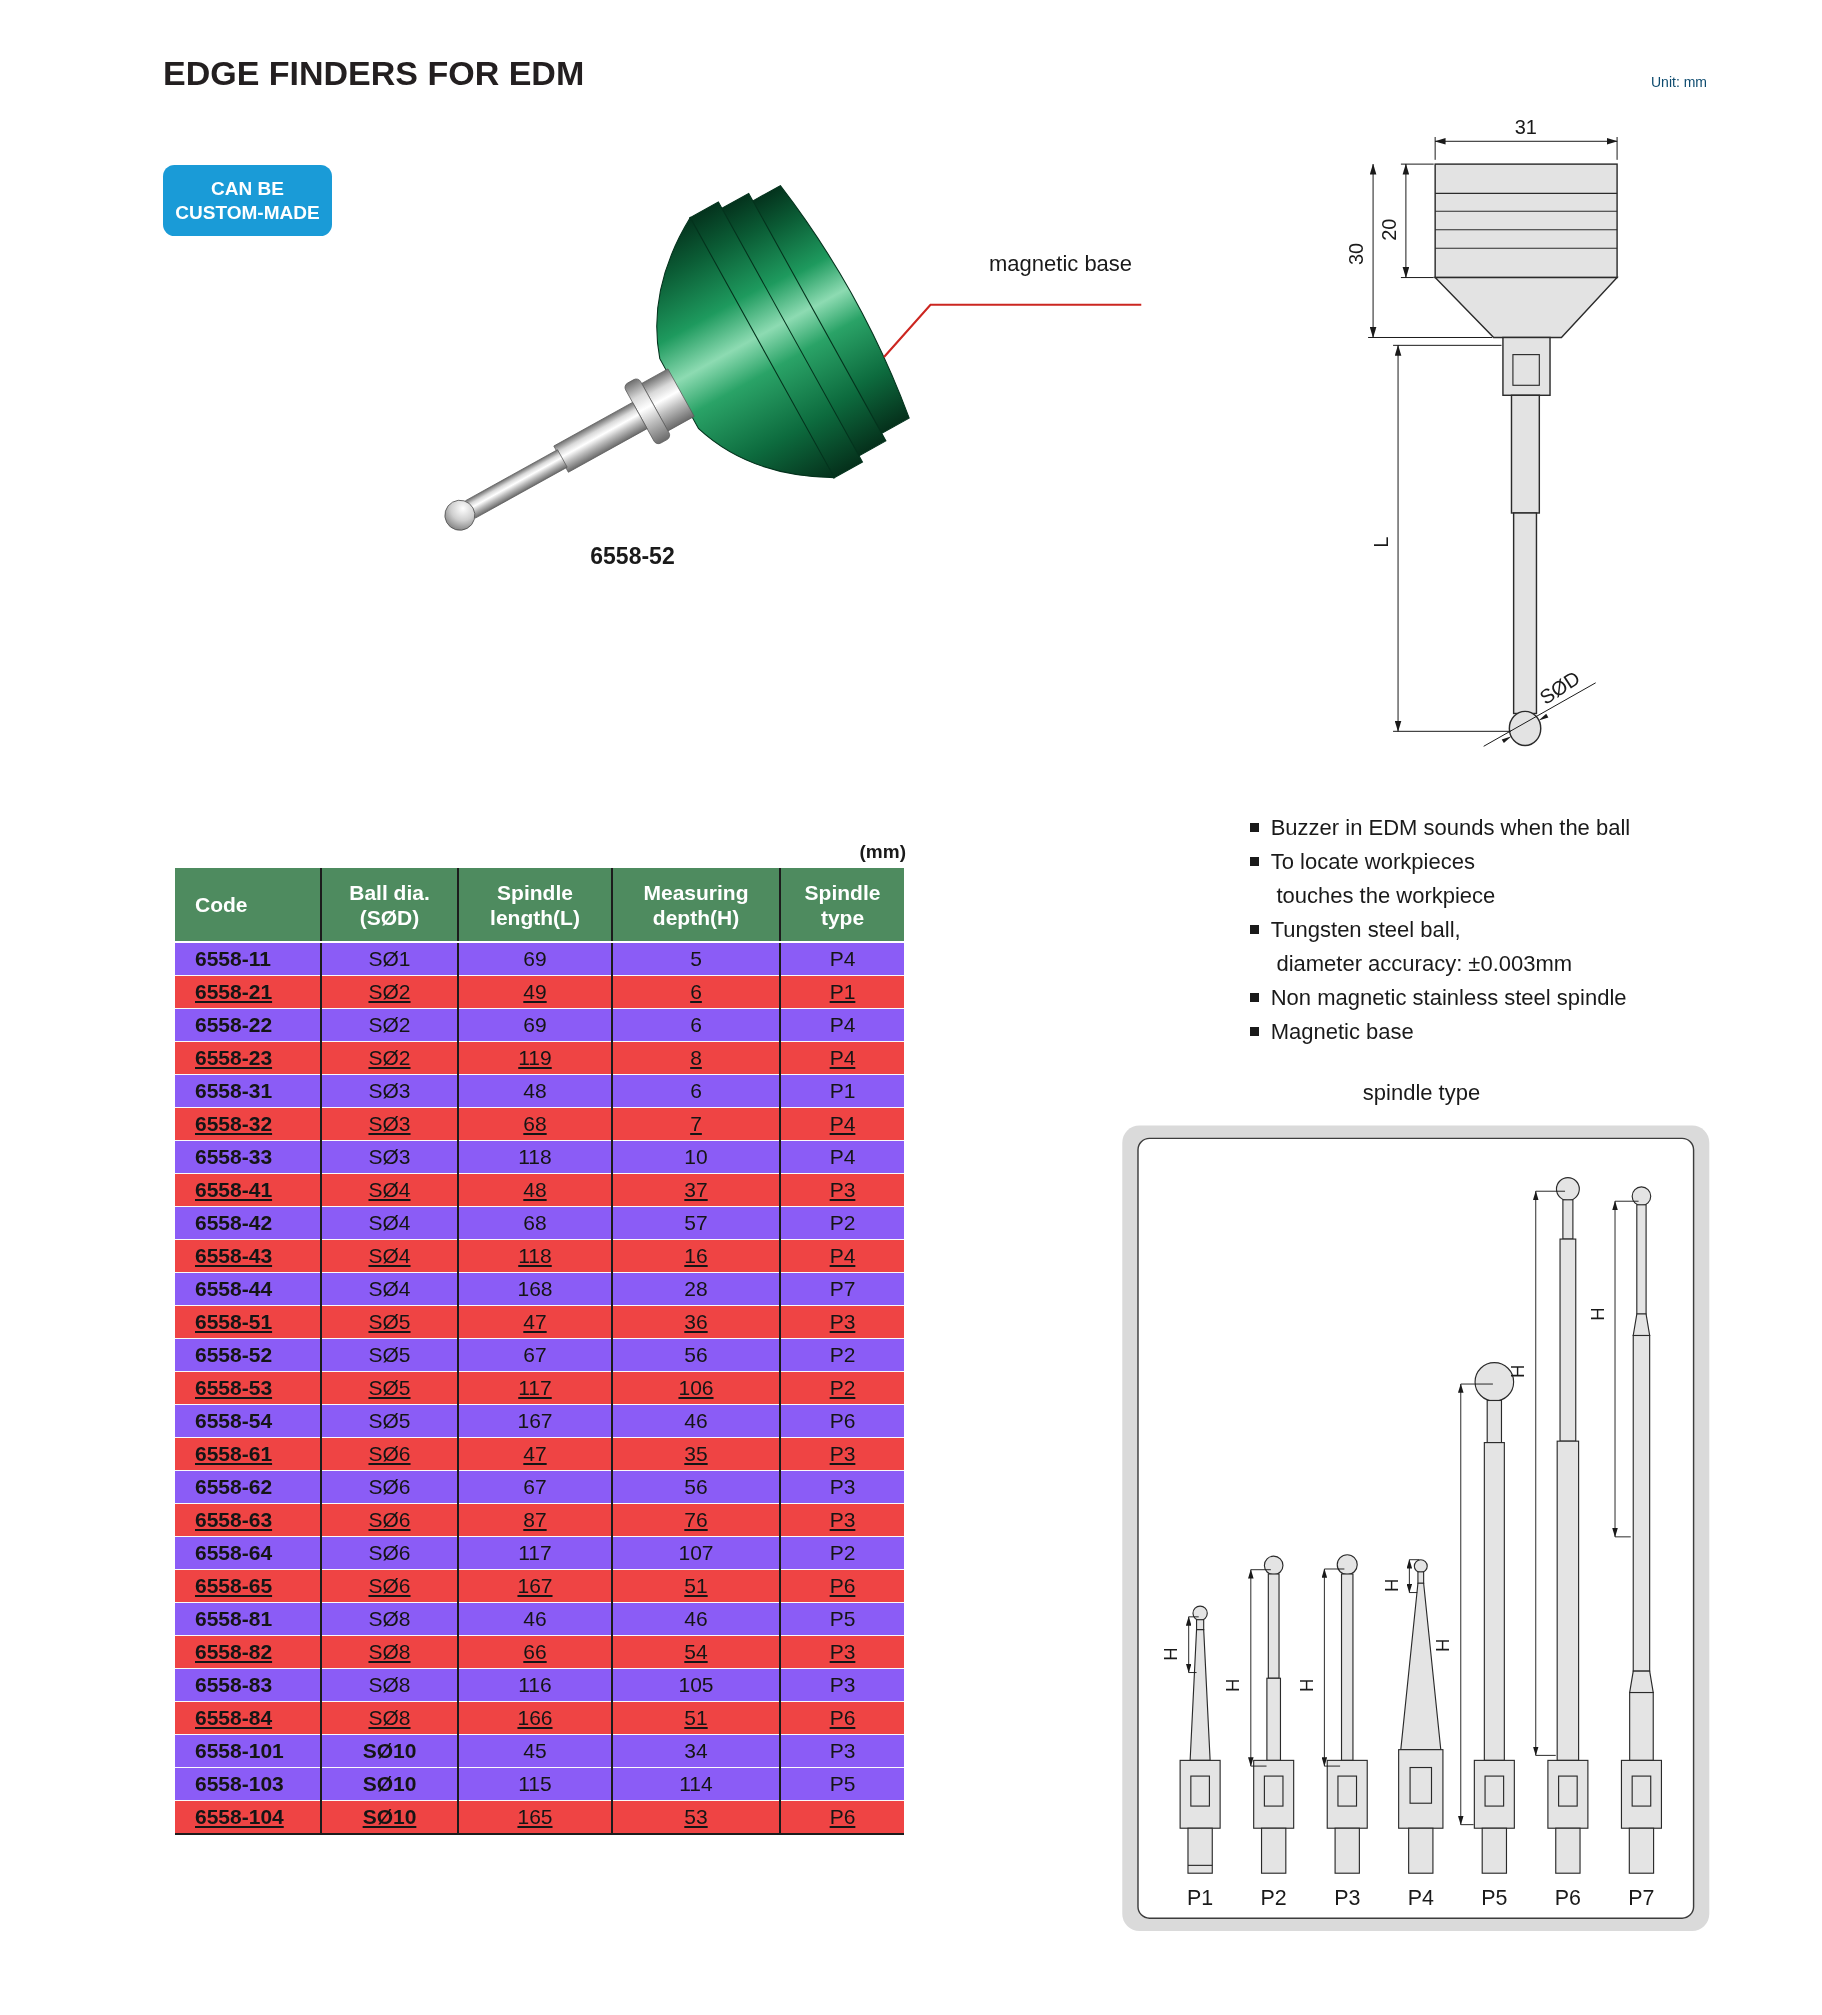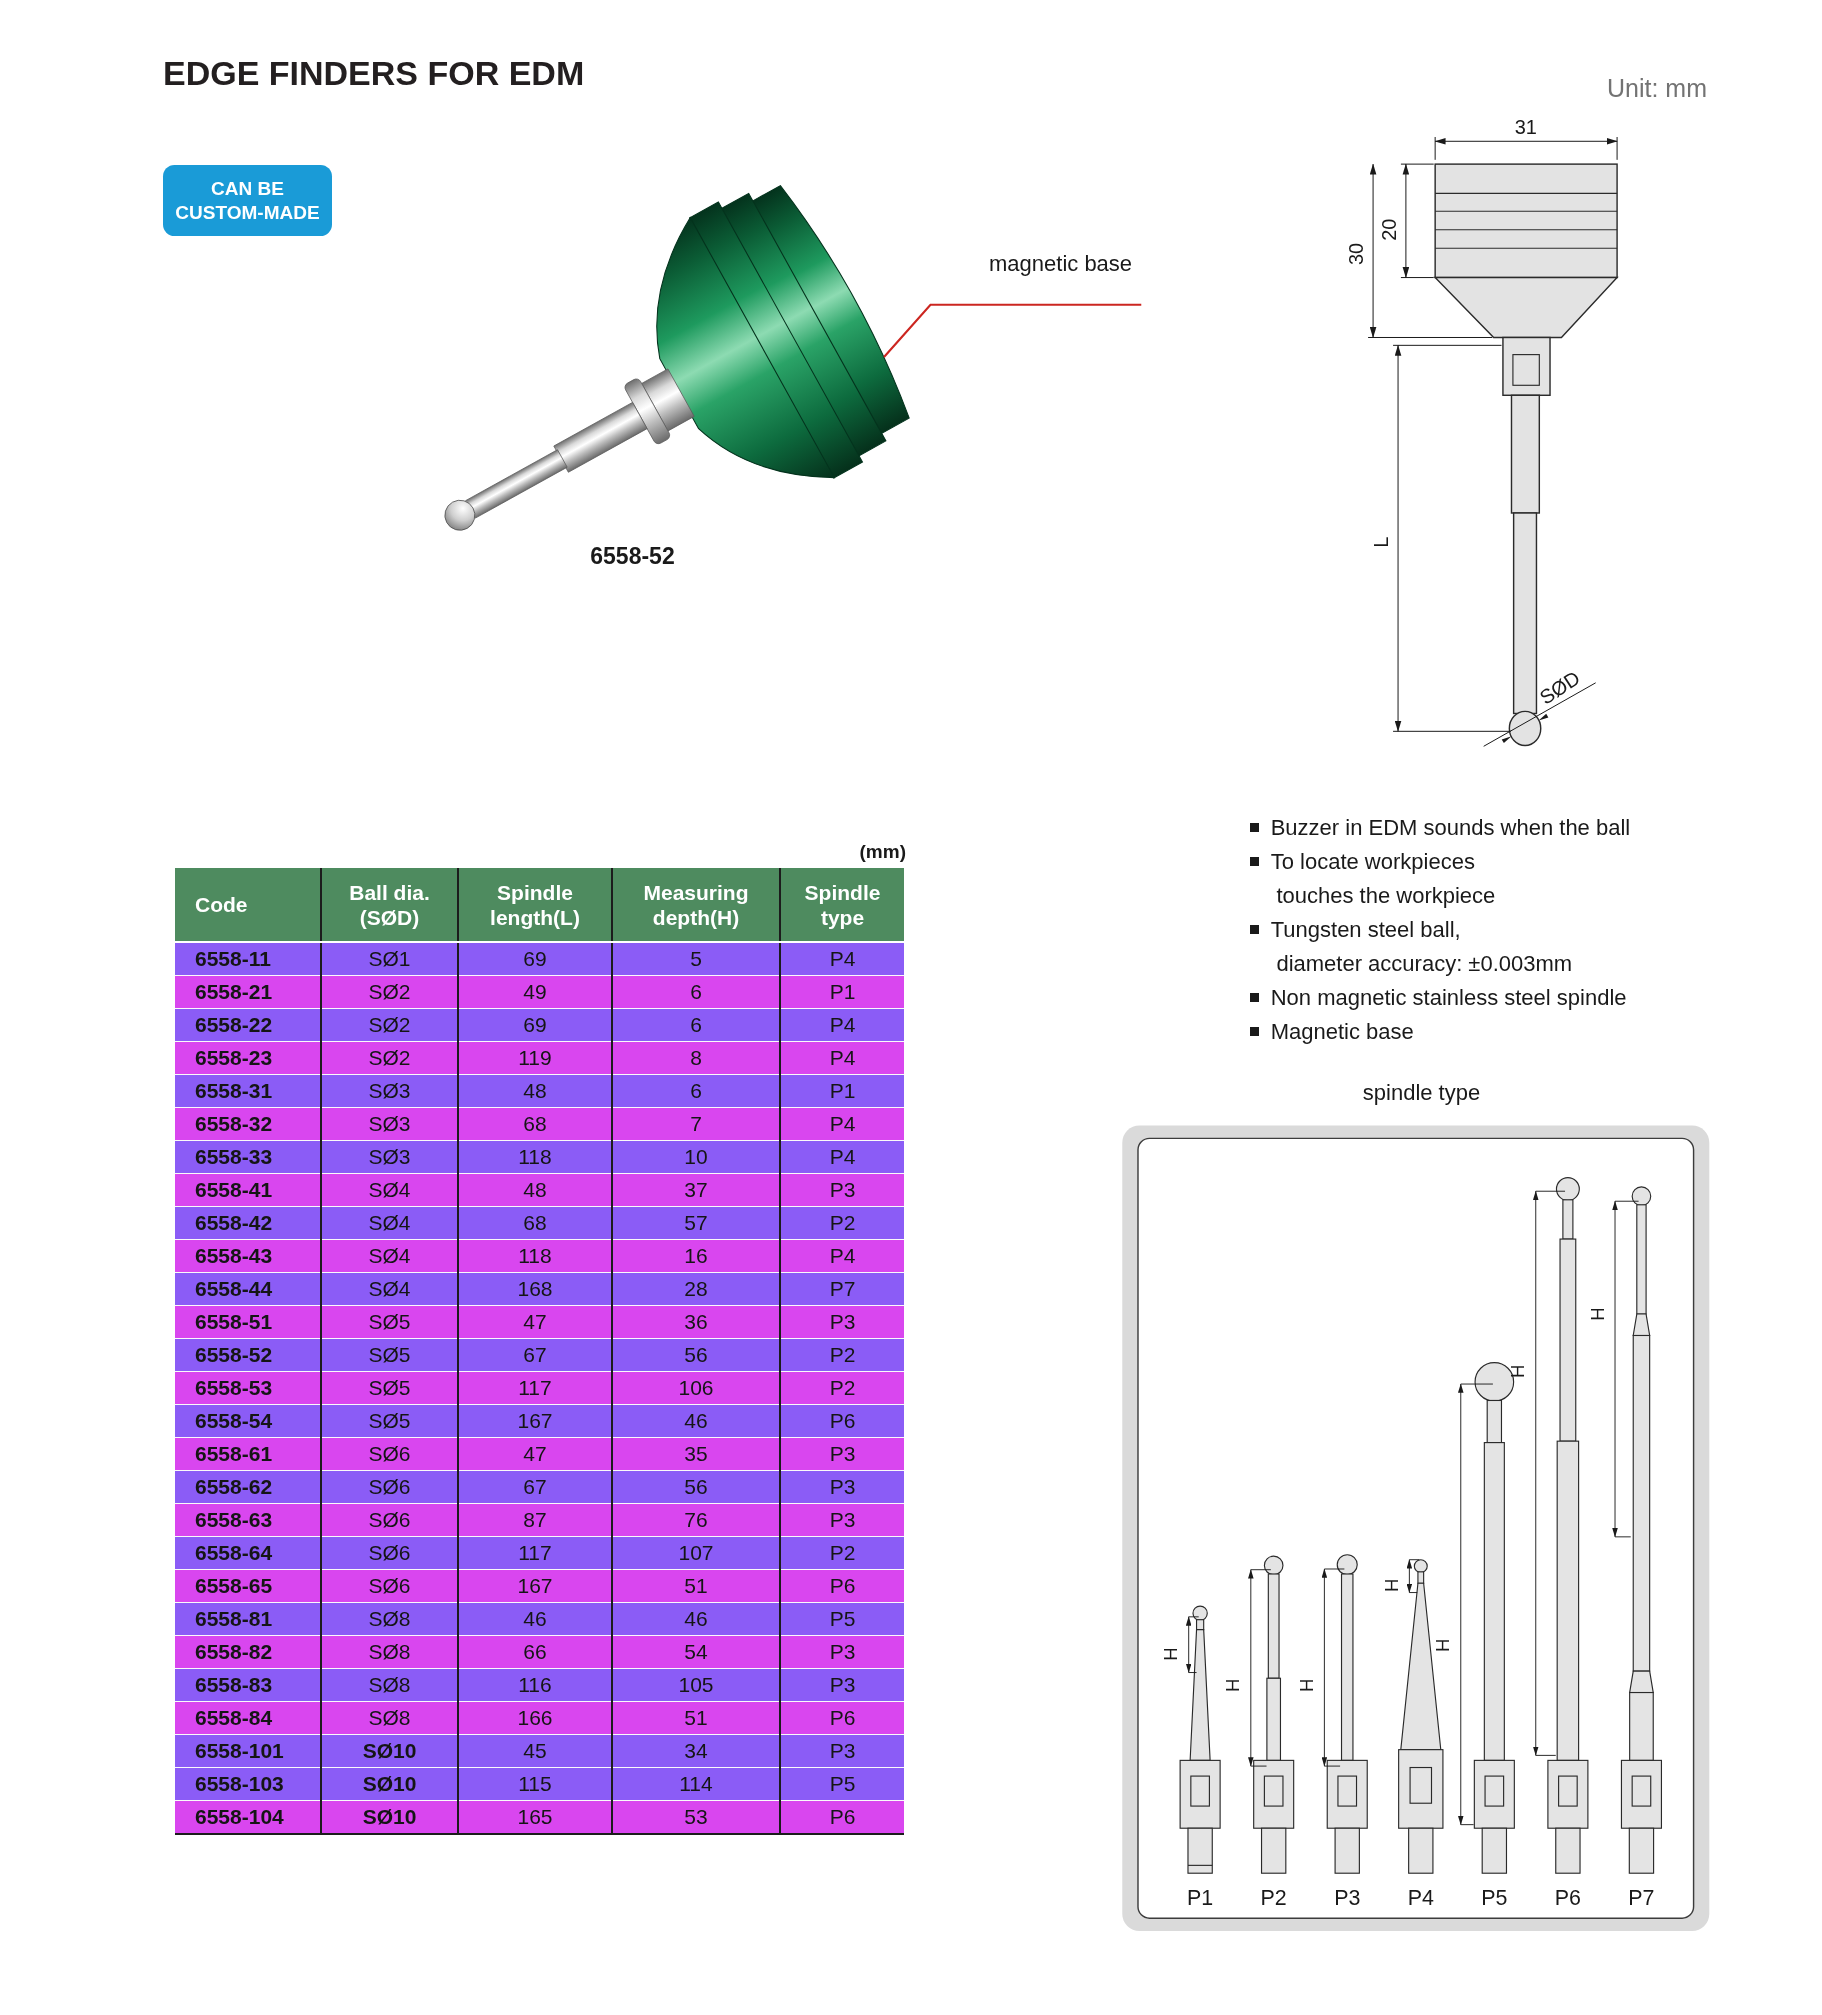--- a/index.html
+++ b/index.html
@@ -3,21 +3,21 @@
 <meta charset="utf-8">
 <style>
   html,body{margin:0;padding:0;background:#888;}
   .page{
     position:relative;width:1823px;height:2015px;background:#ffffff;
     font-family:"Liberation Sans","DejaVu Sans",sans-serif;color:#1a1a1a;overflow:hidden;
   }
   .abs{position:absolute;}
   
   .page-title{left:163px;top:54px;font-size:34px;font-weight:bold;color:#231f20;letter-spacing:0px;}
-  .unit-note{left:1521px;top:74px;width:186px;text-align:right;font-size:25px;color:#737373;}
+  .unit-note{left:1521px;top:74px;width:186px;text-align:right;font-size:14px;color:#0c4a6e;}
   .badge{
     left:163px;top:165px;width:169px;height:71px;background:#1a9bd7;border-radius:11.4px;
     display:flex;flex-direction:column;align-items:center;justify-content:center;
     color:#fff;font-weight:bold;font-size:19px;line-height:23.6px;text-align:center;
   }
   
   .photo-svg{left:396px;top:171px;}
   .anno-svg{left:396px;top:171px;}
   .photo-caption{left:543px;top:543px;width:179px;text-align:center;font-size:23px;font-weight:bold;color:#1a1a1a;}
   .magbase-label{left:989px;top:251px;font-size:22px;color:#1a1a1a;}
@@ -33,21 +33,21 @@
     font-size:21px;color:#151515;
   }
   table.spec th{
     background:#4e8b5f;color:#ffffff;font-weight:bold;height:73px;font-size:21px;line-height:25px;
     border-bottom:2.9px solid #ffffff;text-align:center;vertical-align:middle;padding:0;
   }
   table.spec th.code-h{text-align:left;padding-left:20px;}
   table.spec th+th, table.spec td+td{border-left:2.1px solid #1c1c1c;}
   table.spec td{height:32px;text-align:center;vertical-align:middle;border-bottom:1.4px solid #fafafa;padding:0;}
   table.spec tr.odd{background:#8b5cf6;margin-left:24px;}
-  table.spec tr.even{background:#d946ef;}
+  table.spec tr.even{background:#ef4444;text-decoration:underline;}
   table.spec td.code{text-align:left;padding-left:20px;font-weight:bold;}
   table.spec td.b{font-weight:bold;}
   table.spec tbody tr:last-child td{border-bottom:2.1px solid #1c1c1c;}
   
   .spindle-title{left:1118px;top:1080px;width:607px;text-align:center;font-size:22px;color:#1a1a1a;}
   
   svg text{font-family:"Liberation Sans","DejaVu Sans",sans-serif;}
 </style>
 </head>
 <body>

